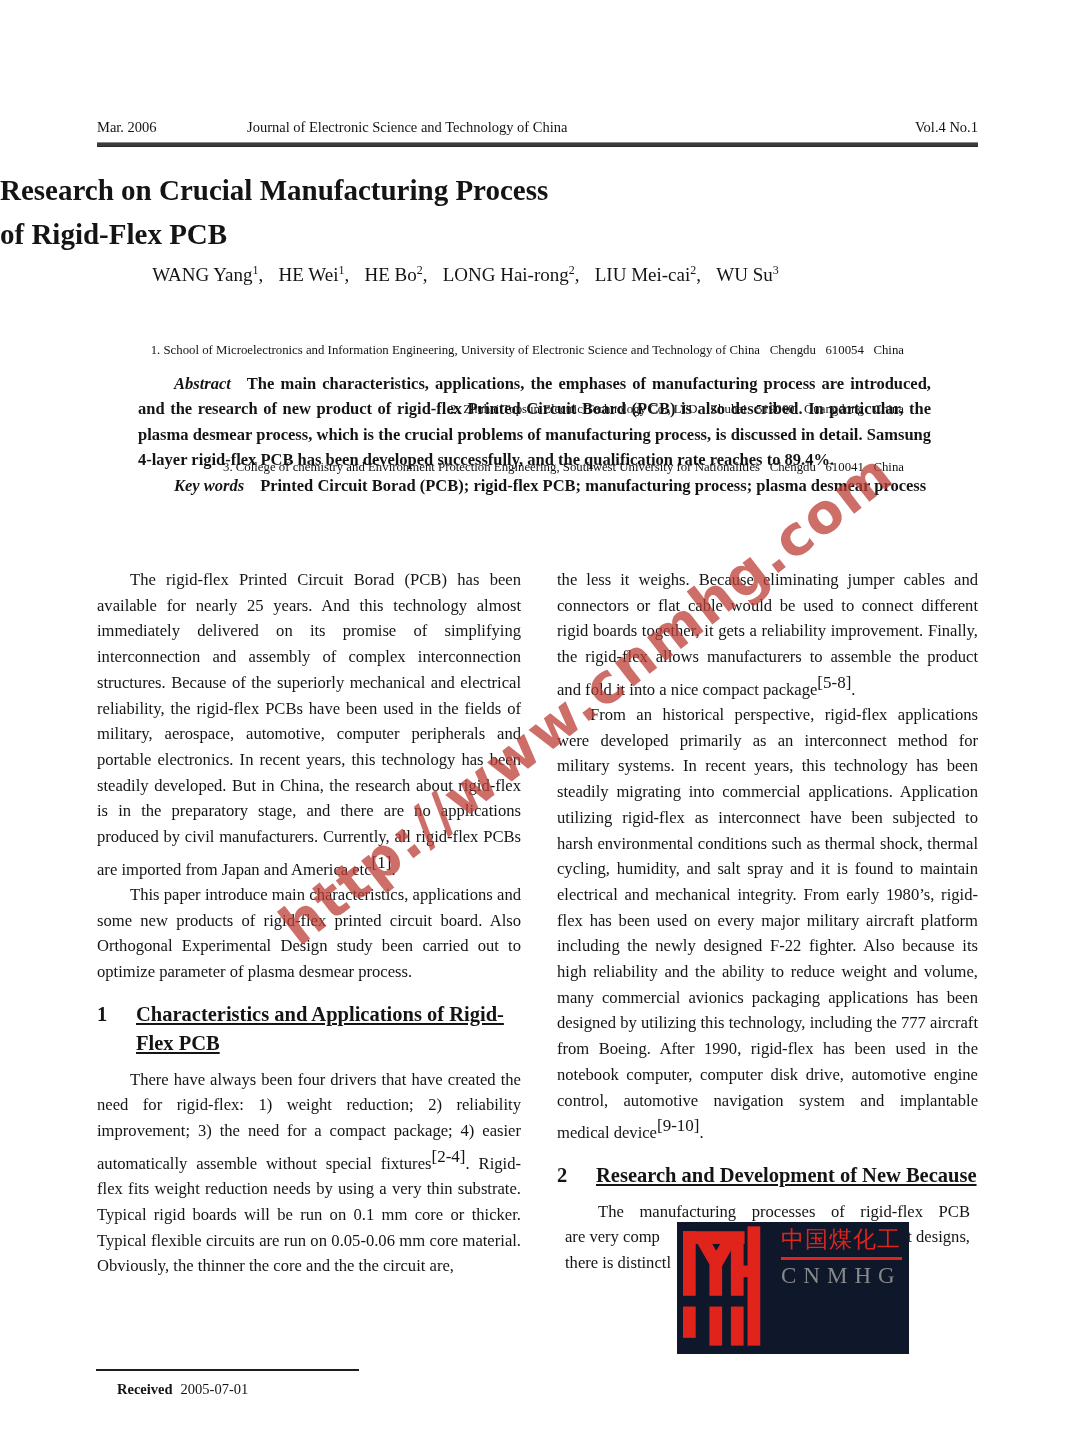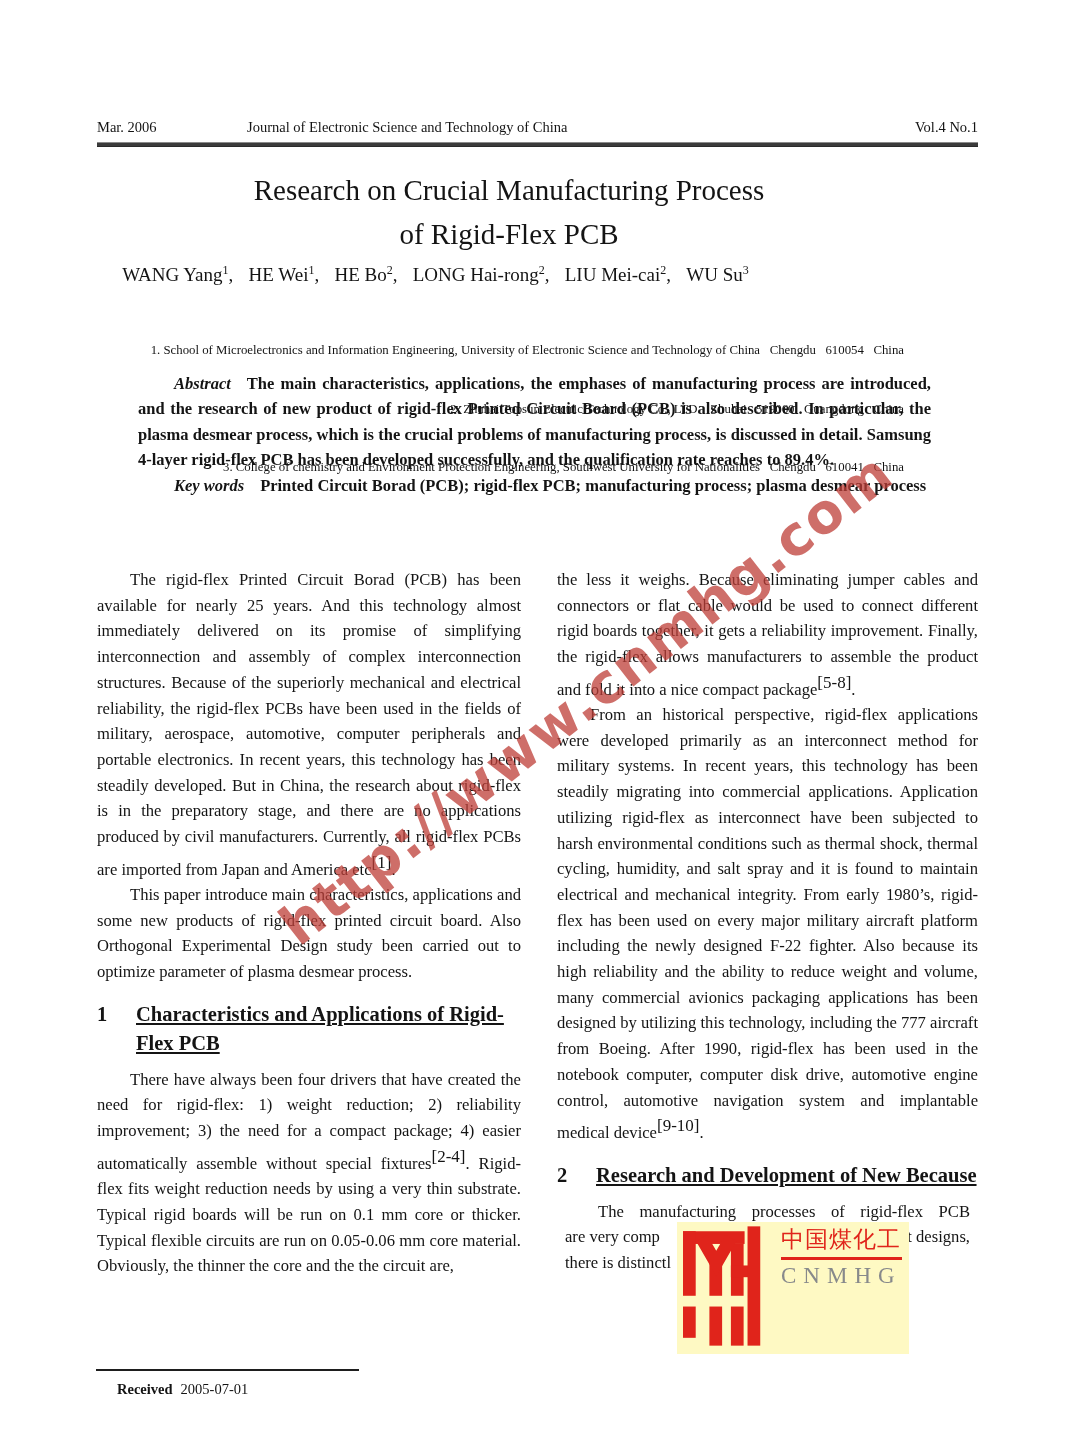--- a/index.html
+++ b/index.html
@@ -9,23 +9,23 @@
     overflow:hidden;
   }
   
   .jheader{position:absolute;top:119px;left:97px;width:881px;display:flex;align-items:baseline;font-size:14.5px;}
   .jheader .hl{width:150px;text-align:left;}
   .jheader .hc{flex:1;}
   .jheader .hr{width:150px;text-align:right;}
   .jrule{position:absolute;top:142px;left:97px;width:881px;height:5px;
     border-top:1px solid #8a8a8a;background:#3b3b3b;box-sizing:border-box;border-bottom:1px solid #2a2a2a;}
   
-  .ptitle{position:absolute;top:168px;left:0;width:1018px;text-align:center;
-    font-size:29px;font-weight:normal;line-height:44px;}
-  .pauthors{position:absolute;top:263px;left:0;width:871px;text-align:center;font-size:19px;}
+  .ptitle{position:absolute;top:168px;left:0;width:1018px;
+    font-size:29px;font-weight:bold;line-height:44px;}
+  .pauthors{position:absolute;top:263px;left:0;width:871px;text-align:center;font-size:19px;padding-left:30px;}
   .pauthors sup{font-size:12px;}
   .author .sep{display:inline-block;width:20px;text-align:left;}
   .paffils{position:absolute;top:302px;left:0;width:904px;text-align:right;
     font-size:12.8px;line-height:19.5px;white-space:pre-wrap;}
   
   .abs-block{position:absolute;top:371px;left:138px;width:793px;
     font-size:16.5px;font-weight:bold;line-height:25.4px;text-align:justify;}
   .abs-block p{margin:0;text-indent:36px;}
   .abs-block .lbl{font-style:italic;margin-right:16px;}
   
@@ -36,21 +36,21 @@
   .col sup{font-size:17px;}
   .sec-head{font-size:20.5px;font-weight:bold;line-height:29px;text-align:left;
     margin:15px 0 9px 0;padding-left:39px;text-indent:0;text-decoration:underline;}
   .sec-num{display:inline-block;width:39px;margin-left:-39px;}
   
   .final{position:relative;margin:8px;}
   .fl1{text-indent:33px;text-align:justify;text-align-last:justify;}
   .fl2{display:flex;justify-content:space-between;}
   .fl3{text-align:left;}
   
-  .logo{position:absolute;left:112px;top:23px;width:232px;height:132px;background:#fef9c3;
+  .logo{position:absolute;left:112px;top:23px;width:232px;height:132px;background:#0f172a;
     z-index:6;display:flex;align-items:flex-start;padding:3px 0 0 6px;box-sizing:border-box;}
   .logo-mark{flex:0 0 auto;margin-right:10px;}
   .logo-text{padding-top:2px;}
   .logo-cn{font-family:"Liberation Sans","DejaVu Sans",sans-serif;font-size:23px;color:#e0241b;
     letter-spacing:1px;padding-bottom:5px;border-bottom:3px solid #e0241b;white-space:nowrap;}
   .logo-en{font-family:Liberation Serif, serif;font-size:23px;color:#87898b;
     letter-spacing:7px;margin-top:3px;white-space:nowrap;}
   
   .url-watermark{position:absolute;left:212px;top:682px;width:710px;text-align:center;
     transform:rotate(-38deg);transform-origin:50% 50%;

